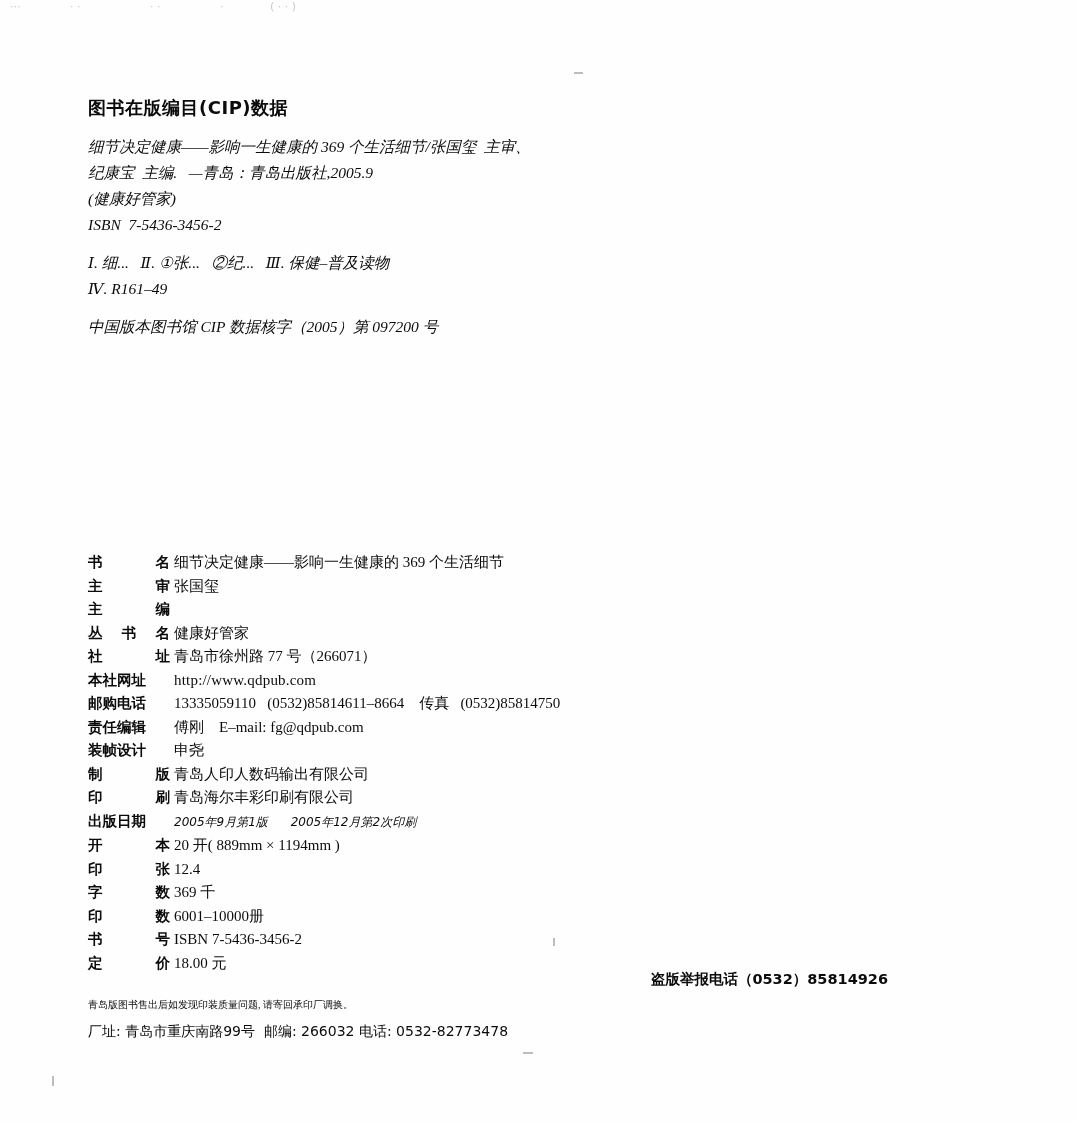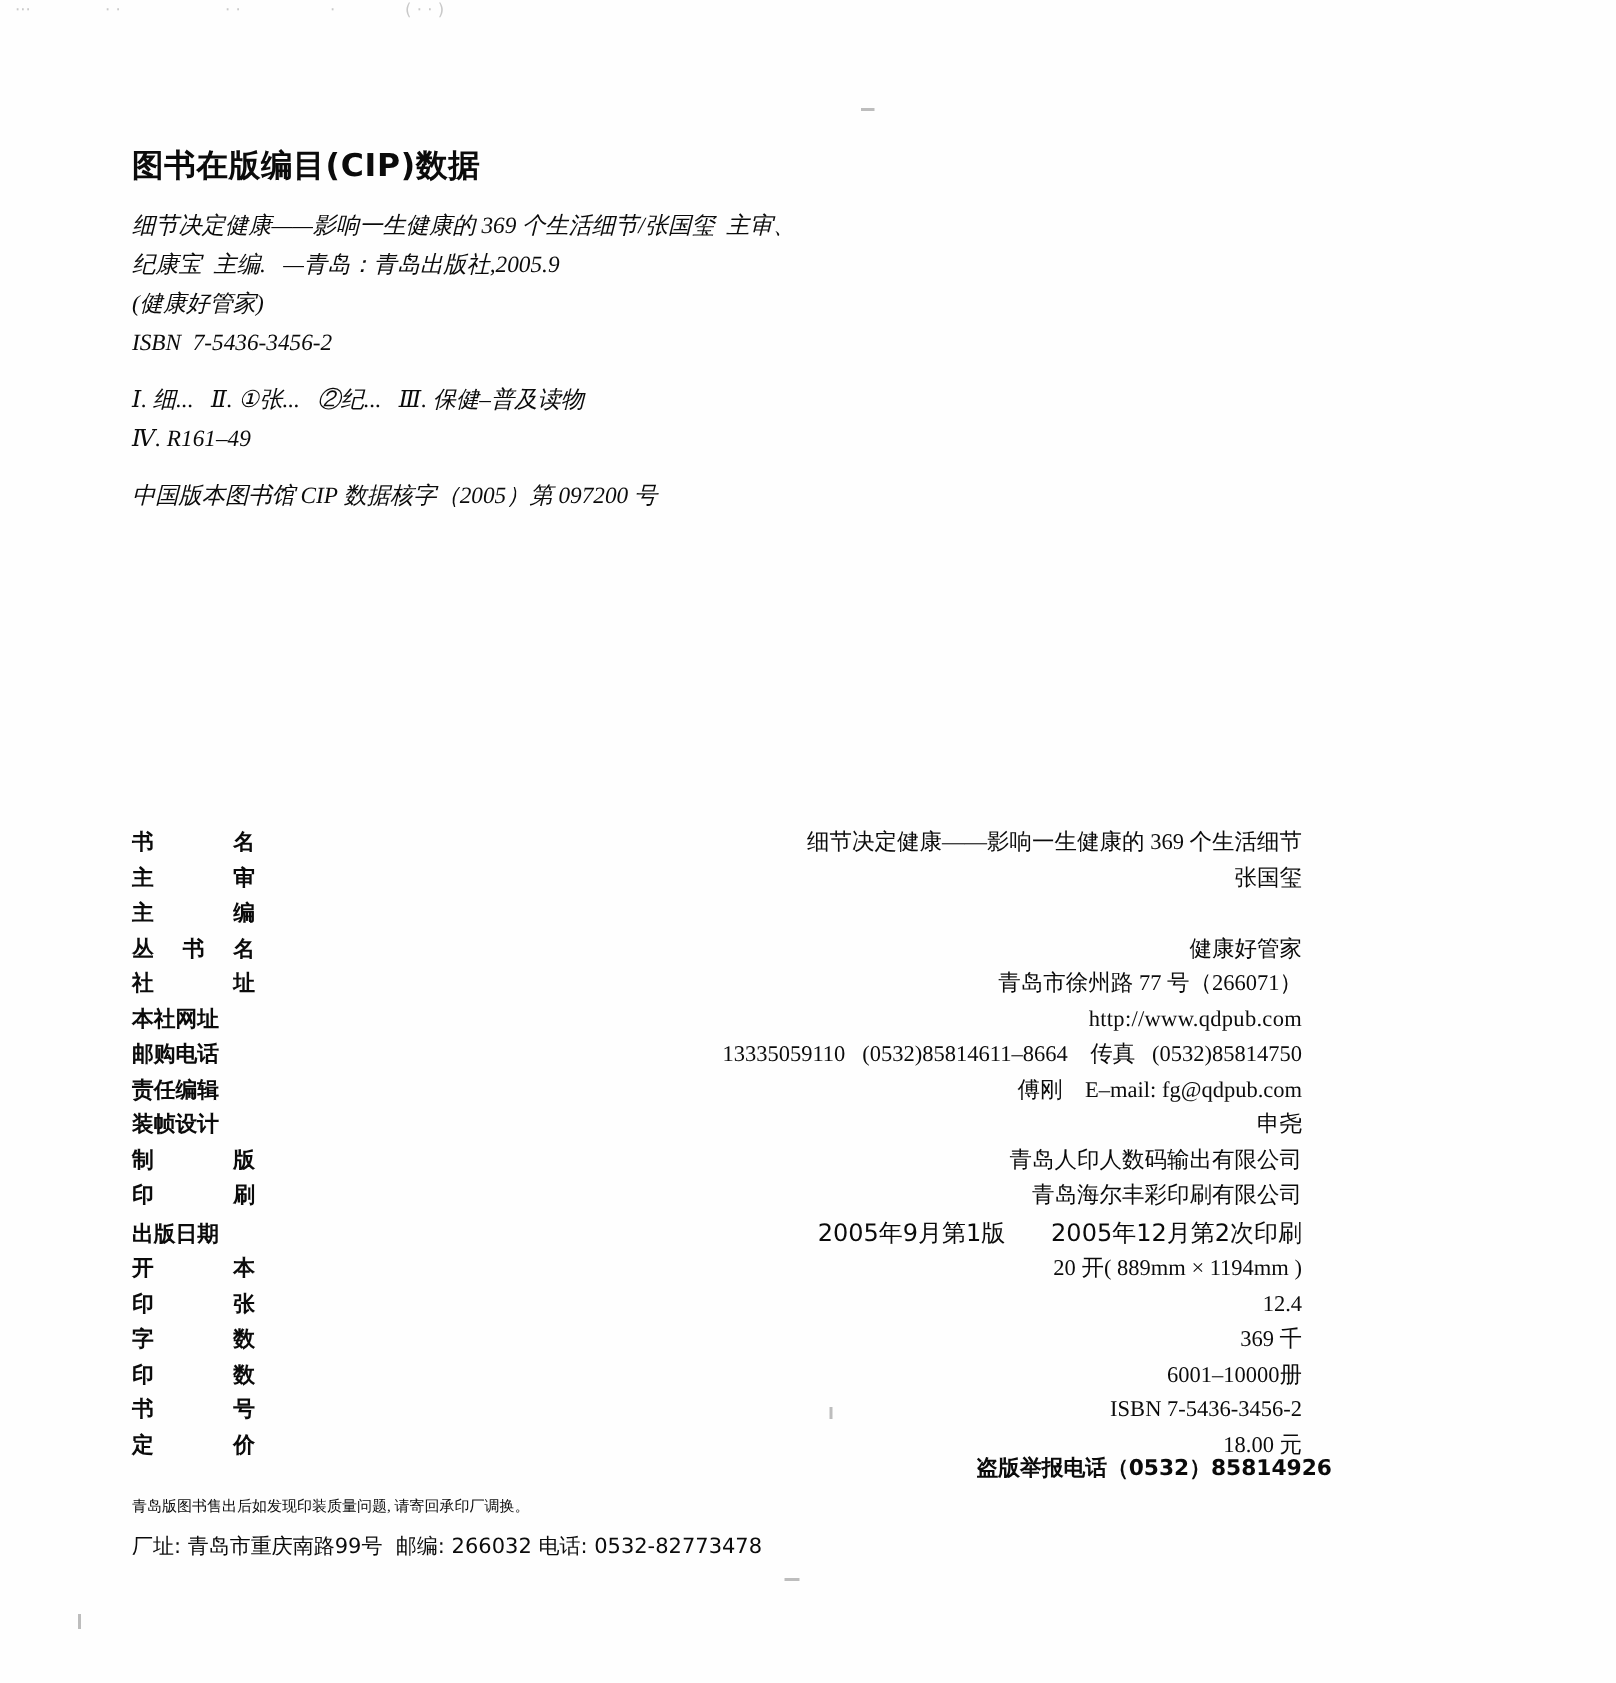--- a/index.html
+++ b/index.html
@@ -31,21 +31,21 @@
   
   .cip {
     position: absolute;
     left: 88px;
     top: 96px;
     width: 640px;
   }
   .cip-title {
     font-family: "DejaVu Sans", "Liberation Sans", sans-serif;
     font-weight: bold;
-    font-size: 21px;
+    font-size: 18px;
     letter-spacing: 0.5px;
     margin-bottom: 14px;
   }
   .cip-line {
     font-size: 15.5px;
     line-height: 26px;
     white-space: pre;
     font-style: italic;
   }
   .cip-gap { height: 12px; }
@@ -76,25 +76,25 @@
   .label.spaced {
     display: flex;
     justify-content: space-between;
     padding-right: 4px;
     box-sizing: border-box;
   }
   .value {
     flex: 1 1 auto;
     white-space: pre;
     font-size: 15px;
-    text-align: right;
   }
   .value.sans {
     font-family: "DejaVu Sans", "Liberation Sans", sans-serif;
-    font-size: 16px;
+    font-size: 12px;
+    font-style: italic;
   }
   .url {
     letter-spacing: 0.2px;
   }
 
   
   .notes {
     position: absolute;
     left: 88px;
     top: 966px;

